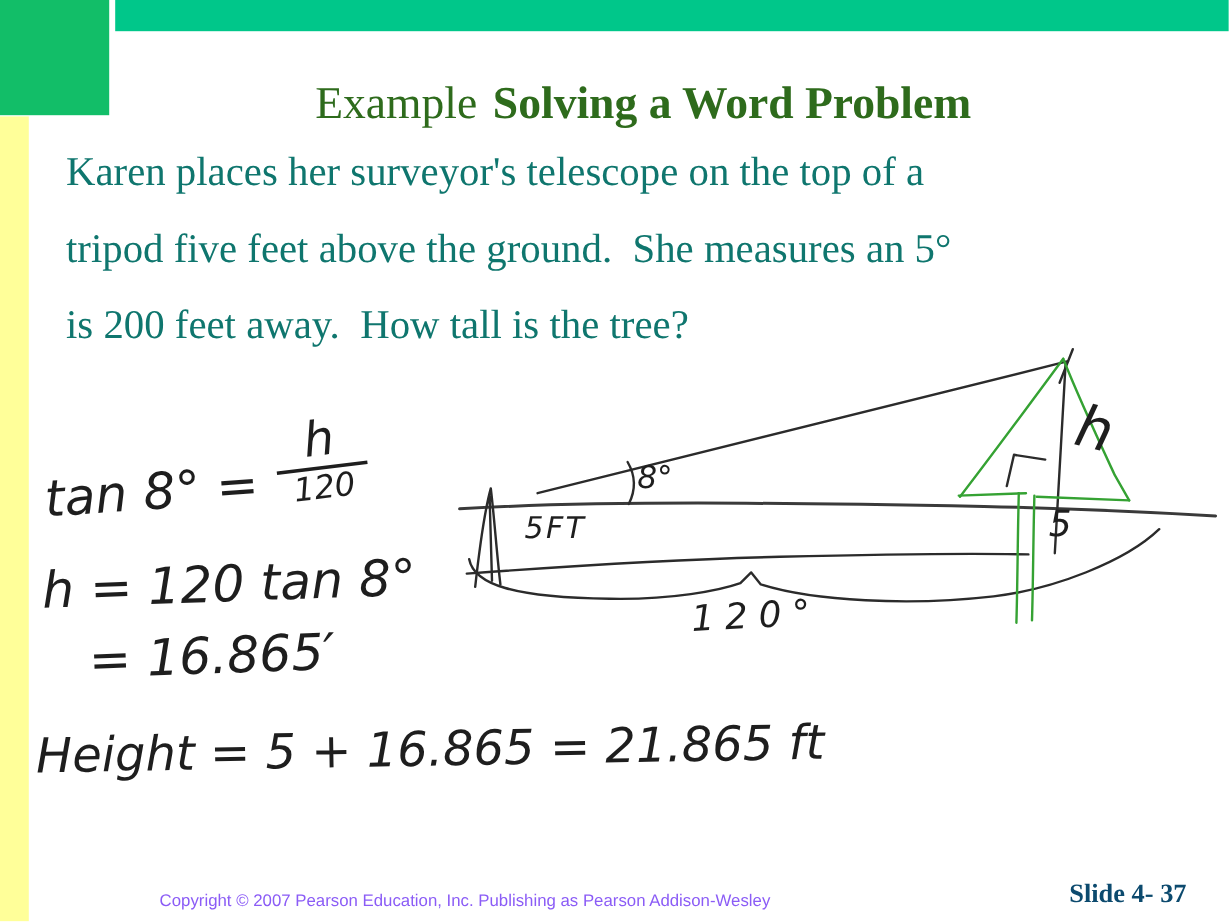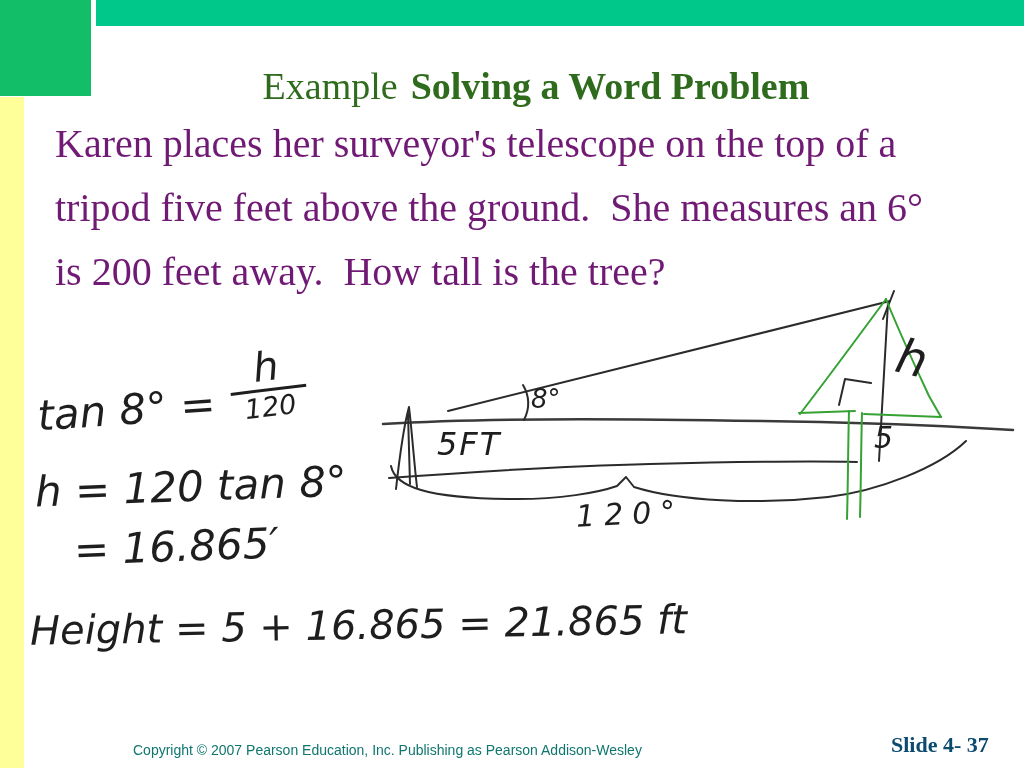--- a/index.html
+++ b/index.html
@@ -12,66 +12,66 @@
   .left-strip{position:absolute;left:0;top:97px;width:24px;height:671px;background:#FFFF99;}
 
   
   .title{position:absolute;left:0;right:0;top:64px;margin:0;text-align:center;
          color:#2E6B1C;font-size:38px;font-weight:normal;letter-spacing:0;}
   .t-prefix{margin-right:13px;}
   .t-main{font-weight:bold;}
 
   
   .body-text{position:absolute;left:55px;top:112px;width:945px;}
-  .body-text p{margin:0;font-size:40px;line-height:64px;color:#701a75;white-space:pre-wrap;}
+  .body-text p{margin:0;font-size:34px;line-height:64px;color:#0f766e;white-space:pre-wrap;}
 
   
   .diagram{position:absolute;left:0;top:280px;width:1024px;height:290px;}
 
   
   .hw{position:absolute;font-family:"DejaVu Sans",sans-serif;font-style:italic;
       color:#1e1e1e;white-space:nowrap;}
   .eq1{left:38px;top:382px;font-size:42px;transform:rotate(-4deg);display:flex;
        align-items:flex-start;gap:16px;}
   .frac{display:inline-flex;flex-direction:column;align-items:center;
         transform:translateY(-30px) rotate(-3deg);}
   .frac .num{font-size:40px;line-height:42px;}
   .frac .bar{width:76px;border-top:3px solid #1e1e1e;margin:1px 0 2px 0;}
   .frac .den{font-size:27px;line-height:28px;}
   .eq2{left:35px;top:462px;font-size:42px;transform:rotate(-2deg);}
   .eq3{left:74px;top:522px;font-size:42px;transform:rotate(-2deg);}
   .eq4{left:30px;top:602px;font-size:40px;transform:rotate(-1deg);}
 
   
   .lbl-angle{left:531px;top:384px;font-size:26px;}
-  .lbl-5ft{left:437px;top:425px;font-size:32px;letter-spacing:2px;text-align:right;}
+  .lbl-5ft{left:437px;top:425px;font-size:25px;letter-spacing:2px;text-align:right;}
   .lbl-h{left:897px;top:330px;font-size:48px;transform:rotate(14deg);}
   .lbl-5{left:874px;top:420px;font-size:30px;}
   .lbl-120{left:576px;top:496px;font-size:30px;letter-spacing:9px;transform:rotate(-3deg);}
 
   
   .footer-copyright{position:absolute;left:133px;top:742px;
-        font-family:"Liberation Sans",sans-serif;font-size:14px;color:#0f766e;}
+        font-family:"Liberation Sans",sans-serif;font-size:14px;color:#8b5cf6;}
   .footer-slide{position:absolute;left:891px;top:732px;font-family:"Liberation Serif",serif;
         font-size:22px;font-weight:bold;color:#0c4a6e;}
 </style>
 </head>
 <body>
 
 <div class="slide">
 
   <div class="top-bar"></div>
   <div class="corner-square"></div>
   <div class="left-strip"></div>
 
   <h1 class="title"><span class="t-prefix">Example</span><span class="t-main">Solving a Word Problem</span></h1>
 
   <div class="body-text">
     <p>Karen places her surveyor's telescope on the top of a</p>
-    <p>tripod five feet above the ground.  She measures an 6°</p>
+    <p>tripod five feet above the ground.  She measures an 5°</p>
     <p>is 200 feet away.  How tall is the tree?</p>
   </div>
 
   <svg class="diagram" viewBox="0 280 1024 290" fill="none" stroke-linecap="round" stroke-linejoin="round">
 
     <path d="M448,411 C590,375 740,338 890,301" stroke="#2b2b2b" stroke-width="2"></path>
     <path d="M894,291 L883,319" stroke="#2b2b2b" stroke-width="2"></path>
     <path d="M383,424 C500,417 650,419 820,422 C900,424 980,428 1013,430" stroke="#3a3a3a" stroke-width="2.5"></path>
     <path d="M523,385 C530,397 530,408 524,420" stroke="#2b2b2b" stroke-width="2"></path>
     <path d="M396,489 C399,462 404,425 409,407 M409,407 C412,432 414,462 417,487 M408,414 L410,484" stroke="#2b2b2b" stroke-width="2"></path>

